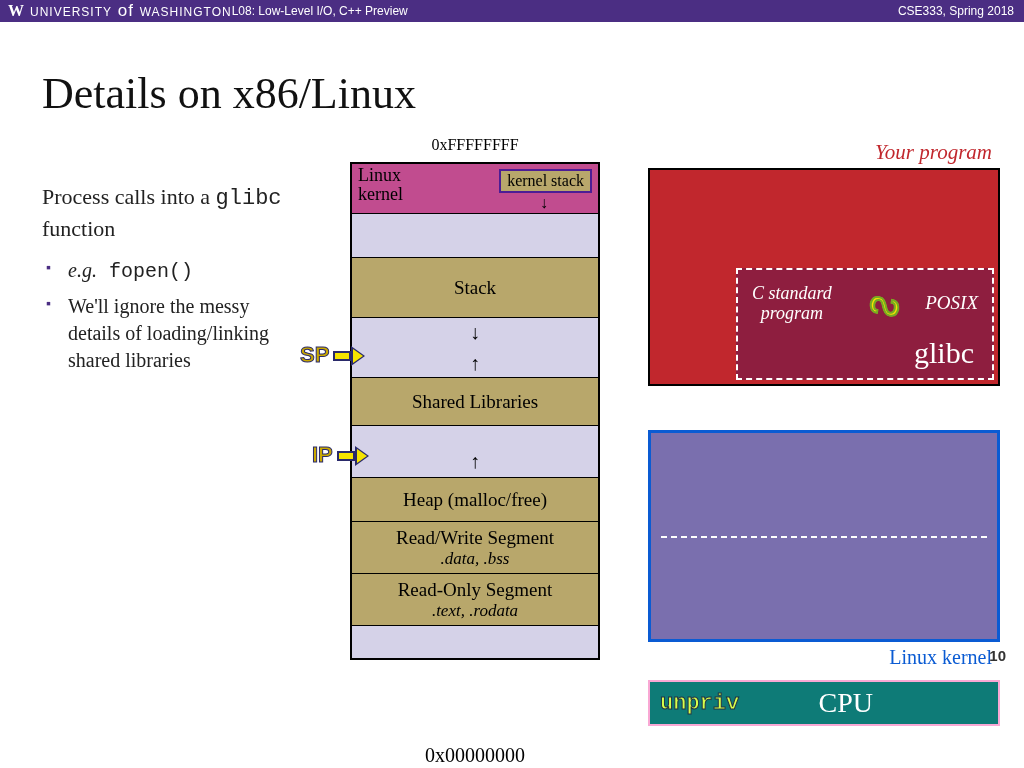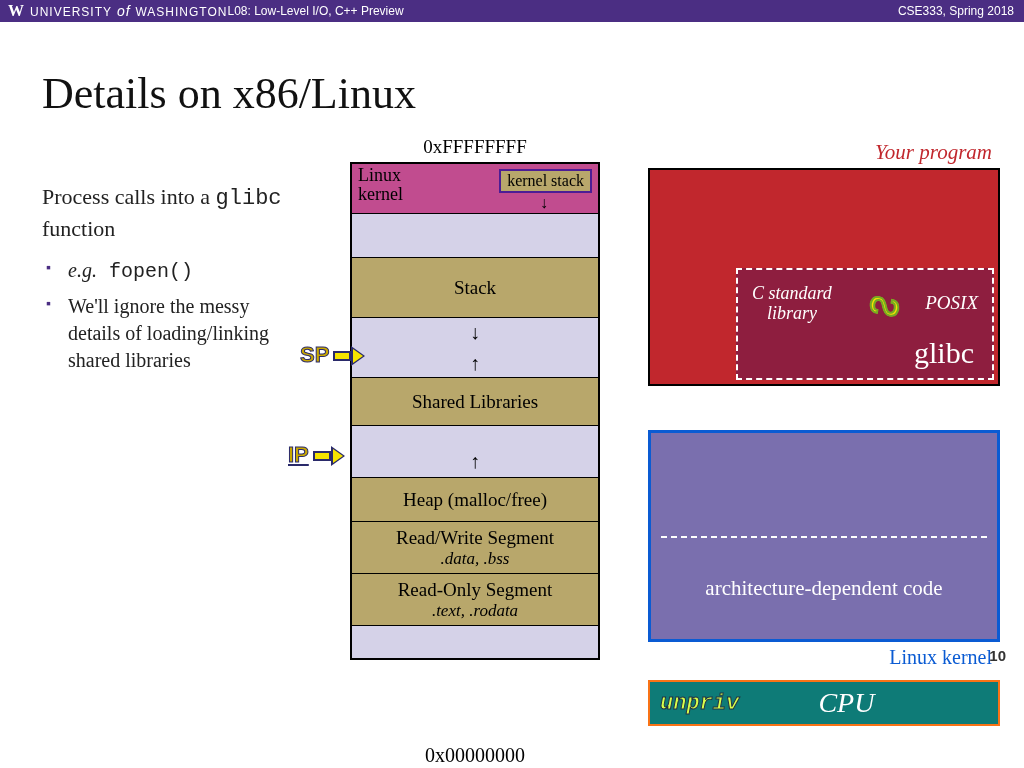--- a/index.html
+++ b/index.html
@@ -1,35 +1,35 @@
 <!DOCTYPE html>
 <html><head>
 <meta charset="utf-8">
 <style>
   * { margin: 0; padding: 0; box-sizing: border-box; }
   body { width: 1024px; height: 768px; font-family: Georgia, 'Times New Roman', serif; background: #ffffff; position: relative; overflow: hidden; }
   .header { background: #4b2e83; color: #fff; height: 22px; display: flex; align-items: center; font-family: 'Segoe UI', Arial, sans-serif; font-size: 12px; }
   .header .wlogo { font-weight: bold; font-size: 16px; padding: 0 6px 0 8px; font-family: Georgia, serif; }
   .header .uni { letter-spacing: 1px; }
-  .header .uni .of { font-style: italic; text-transform: lowercase; font-size: 14px; }
+  .header .uni .of { text-transform: lowercase; font-size: 17px; }
   .header .center { flex: 1; text-align: left; }
   .header .right { padding-right: 10px; }
   .slide { position: relative; width: 1024px; height: 648px; border-radius: 23px; }
   .title { font-size: 44px; font-family: Georgia, serif; color: #111; position: absolute; top: 46px; left: 42px; }
   .body-text { position: absolute; left: 42px; top: 160px; width: 250px; font-size: 22px; color: #222; line-height: 1.35; }
   .body-text .code { font-family: 'Courier New', monospace; }
   .bullets { list-style: none; margin-top: 14px; }
   .bullets li { position: relative; padding-left: 26px; margin-bottom: 8px; font-size: 20px; }
   .bullets li::before { content: "▪"; position: absolute; left: 4px; top: 2px; color: #4b2e83; font-size: 14px; }
   .bullets .code { font-family: Liberation Mono, monospace; }
   .bullets .ital { font-style: italic; font-family: Liberation Serif, serif; }
 
   
   .mem { position: absolute; left: 350px; top: 140px; width: 250px; border: 2px solid #000; }
-  .mem-top-label { position: absolute; left: 350px; top: 114px; width: 250px; text-align: center; font-size: 19px; }
+  .mem-top-label { position: absolute; left: 350px; top: 114px; width: 250px; text-align: center; font-size: 16px; }
   .mem-bot-label { position: absolute; left: 350px; top: 722px; width: 250px; text-align: center; font-size: 20px; }
   .mem-row { border-bottom: 1px solid #000; text-align: center; font-size: 19px; display:flex; flex-direction:column; justify-content:center; position:relative; }
   .mem-row:last-child { border-bottom: none; }
   .khaki { background: #b8a76b; }
   .lav   { background: #d5d2e8; }
   .pink  { background: #c14c8f; color:#000; }
   .r-linuxgate { height: 28px; }
   .r-kernel { height: 50px; text-align:left; padding-left:6px; display:flex; align-items:flex-start; justify-content:flex-start; }
   .r-kernel .lbl { font-size:18px; line-height:1.05; padding-top:2px;}
   .kstack-box { position:absolute; right:6px; top:5px; background:#b8a76b; border:2px solid #4c1d95; font-size:16px; padding:1px 6px; }
@@ -42,42 +42,42 @@
   .r-heap { height: 44px; }
   .r-rw { height: 52px; }
   .r-ro { height: 52px; font-family: Liberation Serif, serif; }
   .r-bottom { height: 32px; }
   .sub { font-style: italic; font-size: 17px; }
   .down-arrow, .up-arrow { font-size: 20px; line-height:1; }
 
   
   .ptr { position:absolute; font-family: Arial, sans-serif; font-weight:bold; font-size:22px; color:#c9a800; -webkit-text-stroke: 1px #2a2a6a; display:flex; align-items:center; gap:4px; }
   .ptr.sp { left: 300px; top: 320px; }
-  .ptr.ip { left: 288px; top: 420px; text-decoration: underline; }
+  .ptr.ip { left: 312px; top: 420px; }
   .ptr .arrow-shape { display:inline-block; }
   .ptr .shaft { width:18px; height:10px; background:#f5e400; border:2px solid #2a2a6a; display:inline-block; vertical-align:middle;}
   .ptr .head { width:0; height:0; border-top:10px solid transparent; border-bottom:10px solid transparent; border-left:14px solid #2a2a6a; display:inline-block; vertical-align:middle; position:relative;}
   .ptr .head::after{ content:""; position:absolute; left:-12px; top:-7px; width:0;height:0;border-top:7px solid transparent;border-bottom:7px solid transparent;border-left:10px solid #f5e400;}
 
   
   .yp-label { position:absolute; right:32px; top:118px; font-size:21px; color:#c1272d; font-style:italic; }
   .yp-box { position:absolute; left:648px; top:146px; width:352px; height:218px; background:#c1272d; border:2px solid #000; }
   .glibc-box { position:absolute; right:4px; bottom:4px; width:258px; height:112px; background:#8e1e3f; border:2px dashed #fff; }
   .glibc-box .cstd { position:absolute; left:14px; top:14px; color:#fff; font-size:18px; font-style:italic; text-align:center; line-height:1.1; }
   .glibc-box .posix { position:absolute; right:14px; top:22px; color:#fff; font-size:19px; font-style:italic; }
   .glibc-box .glibc { position:absolute; right:18px; bottom:8px; color:#fff; font-size:30px; }
   .squiggle { position:absolute; left:132px; top:12px; font-size:34px; color:#f5e400; -webkit-text-stroke:1px #7a2; transform:rotate(10deg); font-weight:bold;}
 
   .lk-box { position:absolute; left:648px; top:408px; width:352px; height:212px; background:#7a6fae; border:3px solid #0a5bd3; }
   .lk-box .dash { position:absolute; left:10px; right:10px; top:50%; border-top:2px dashed #fff; }
   .lk-box .t1 { position:absolute; width:100%; text-align:center; top:36px; color:#fff; font-size:21px; }
   .lk-box .t2 { position:absolute; width:100%; text-align:center; bottom:38px; color:#fff; font-size:21px; }
   .lk-label { position:absolute; right:32px; top:624px; color:#0a5bd3; font-size:20px; }
 
-  .cpu-box { position:absolute; left:648px; top:658px; width:352px; height:46px; background:#0e7b77; border:2px solid #f97316; display:flex; align-items:center;font-style:italic; }
+  .cpu-box { position:absolute; left:648px; top:658px; width:352px; height:46px; background:#0e7b77; border:2px solid #f9a8d4; display:flex; align-items:center; }
   .cpu-box .unpriv { color:#d8ff4a; -webkit-text-stroke:1px #234; font-family: 'Courier New', monospace; font-weight:bold; font-size:22px; padding-left:10px; }
   .cpu-box .cpu { color:#fff; font-size:28px; position:absolute; left:50%; transform:translateX(-10%); }
 
   .pagenum { position:absolute; right:18px; bottom:6px; font-family: Arial, sans-serif; font-weight:bold; font-size:15px; color:#333; }
 </style>
 </head>
 <body>
 
 <div class="header">
   <span class="wlogo">W</span>
@@ -136,30 +136,29 @@
   </div>
   <div class="ptr ip">
     <span>IP</span>
     <span class="arrow-shape"><span class="shaft"></span><span class="head"></span></span>
   </div>
 
   <div class="yp-label">Your program</div>
   <div class="yp-box">
     <div class="glibc-box">
       <div class="cstd" style="white-space:pre;">C standard
-library</div>
+program</div>
       <div class="squiggle">ᔓ</div>
       <div class="posix">POSIX</div>
       <div class="glibc">glibc</div>
     </div>
   </div>
 
   <div class="lk-box">
     <div class="dash"></div>
-    <div class="t2">architecture-dependent code</div>
   </div>
   <div class="lk-label">Linux kernel</div>
 
   <div class="cpu-box">
     <span class="unpriv">unpriv</span>
     <span class="cpu">CPU</span>
   </div>
 
   <div class="pagenum">10</div>
 </div>

